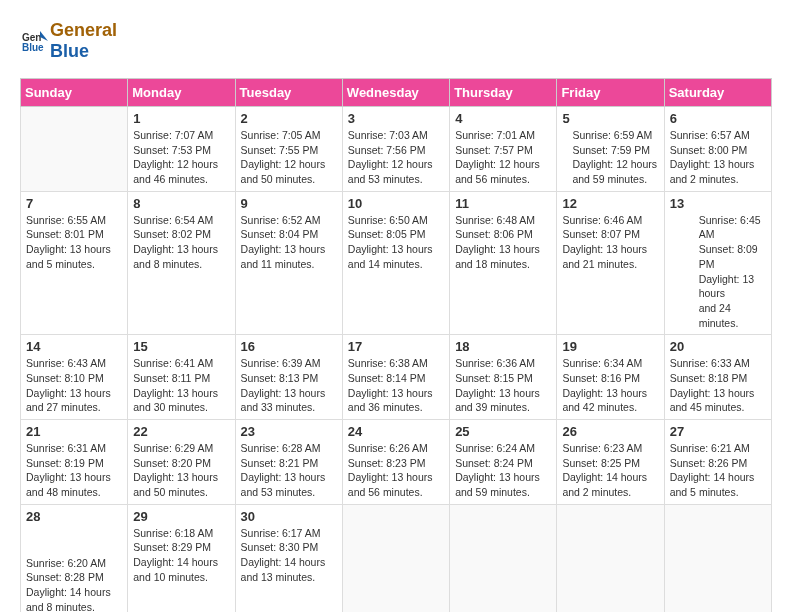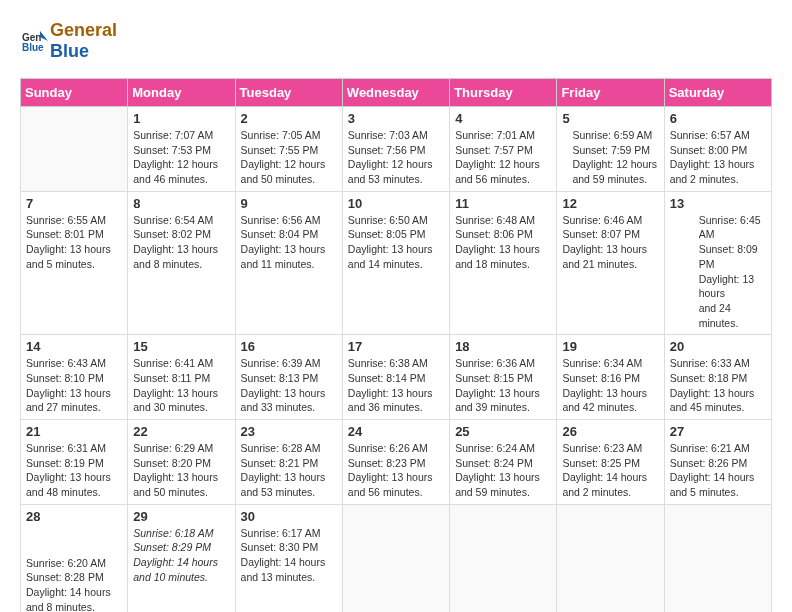--- a/index.html
+++ b/index.html
@@ -161,21 +161,21 @@
         </td>
         <td>
           <div class="day-number">8</div>
           <div class="day-info" style="white-space: pre-line;">Sunrise: 6:54 AM
 Sunset: 8:02 PM
 Daylight: 13 hours
 and 8 minutes.</div>
         </td>
         <td>
           <div class="day-number">9</div>
-          <div class="day-info" style="white-space: pre-line;">Sunrise: 6:56 AM
+          <div class="day-info" style="white-space: pre-line;">Sunrise: 6:52 AM
 Sunset: 8:04 PM
 Daylight: 13 hours
 and 11 minutes.</div>
         </td>
         <td>
           <div class="day-number">10</div>
           <div class="day-info" style="white-space: pre-line;">Sunrise: 6:50 AM
 Sunset: 8:05 PM
 Daylight: 13 hours
 and 14 minutes.</div>
@@ -307,21 +307,21 @@
       <tr>
         <td>
           <div class="day-number">28</div>
           <div class="day-info" style="white-space: pre-line; margin-top: 32px;">Sunrise: 6:20 AM
 Sunset: 8:28 PM
 Daylight: 14 hours
 and 8 minutes.</div>
         </td>
         <td>
           <div class="day-number">29</div>
-          <div class="day-info" style="white-space: pre-line; font-style: italic;">Sunrise: 6:18 AM
+          <div class="day-info" style="white-space: pre-line;">Sunrise: 6:18 AM
 Sunset: 8:29 PM
 Daylight: 14 hours
 and 10 minutes.</div>
         </td>
         <td>
           <div class="day-number">30</div>
           <div class="day-info" style="white-space: pre-line;">Sunrise: 6:17 AM
 Sunset: 8:30 PM
 Daylight: 14 hours
 and 13 minutes.</div>

